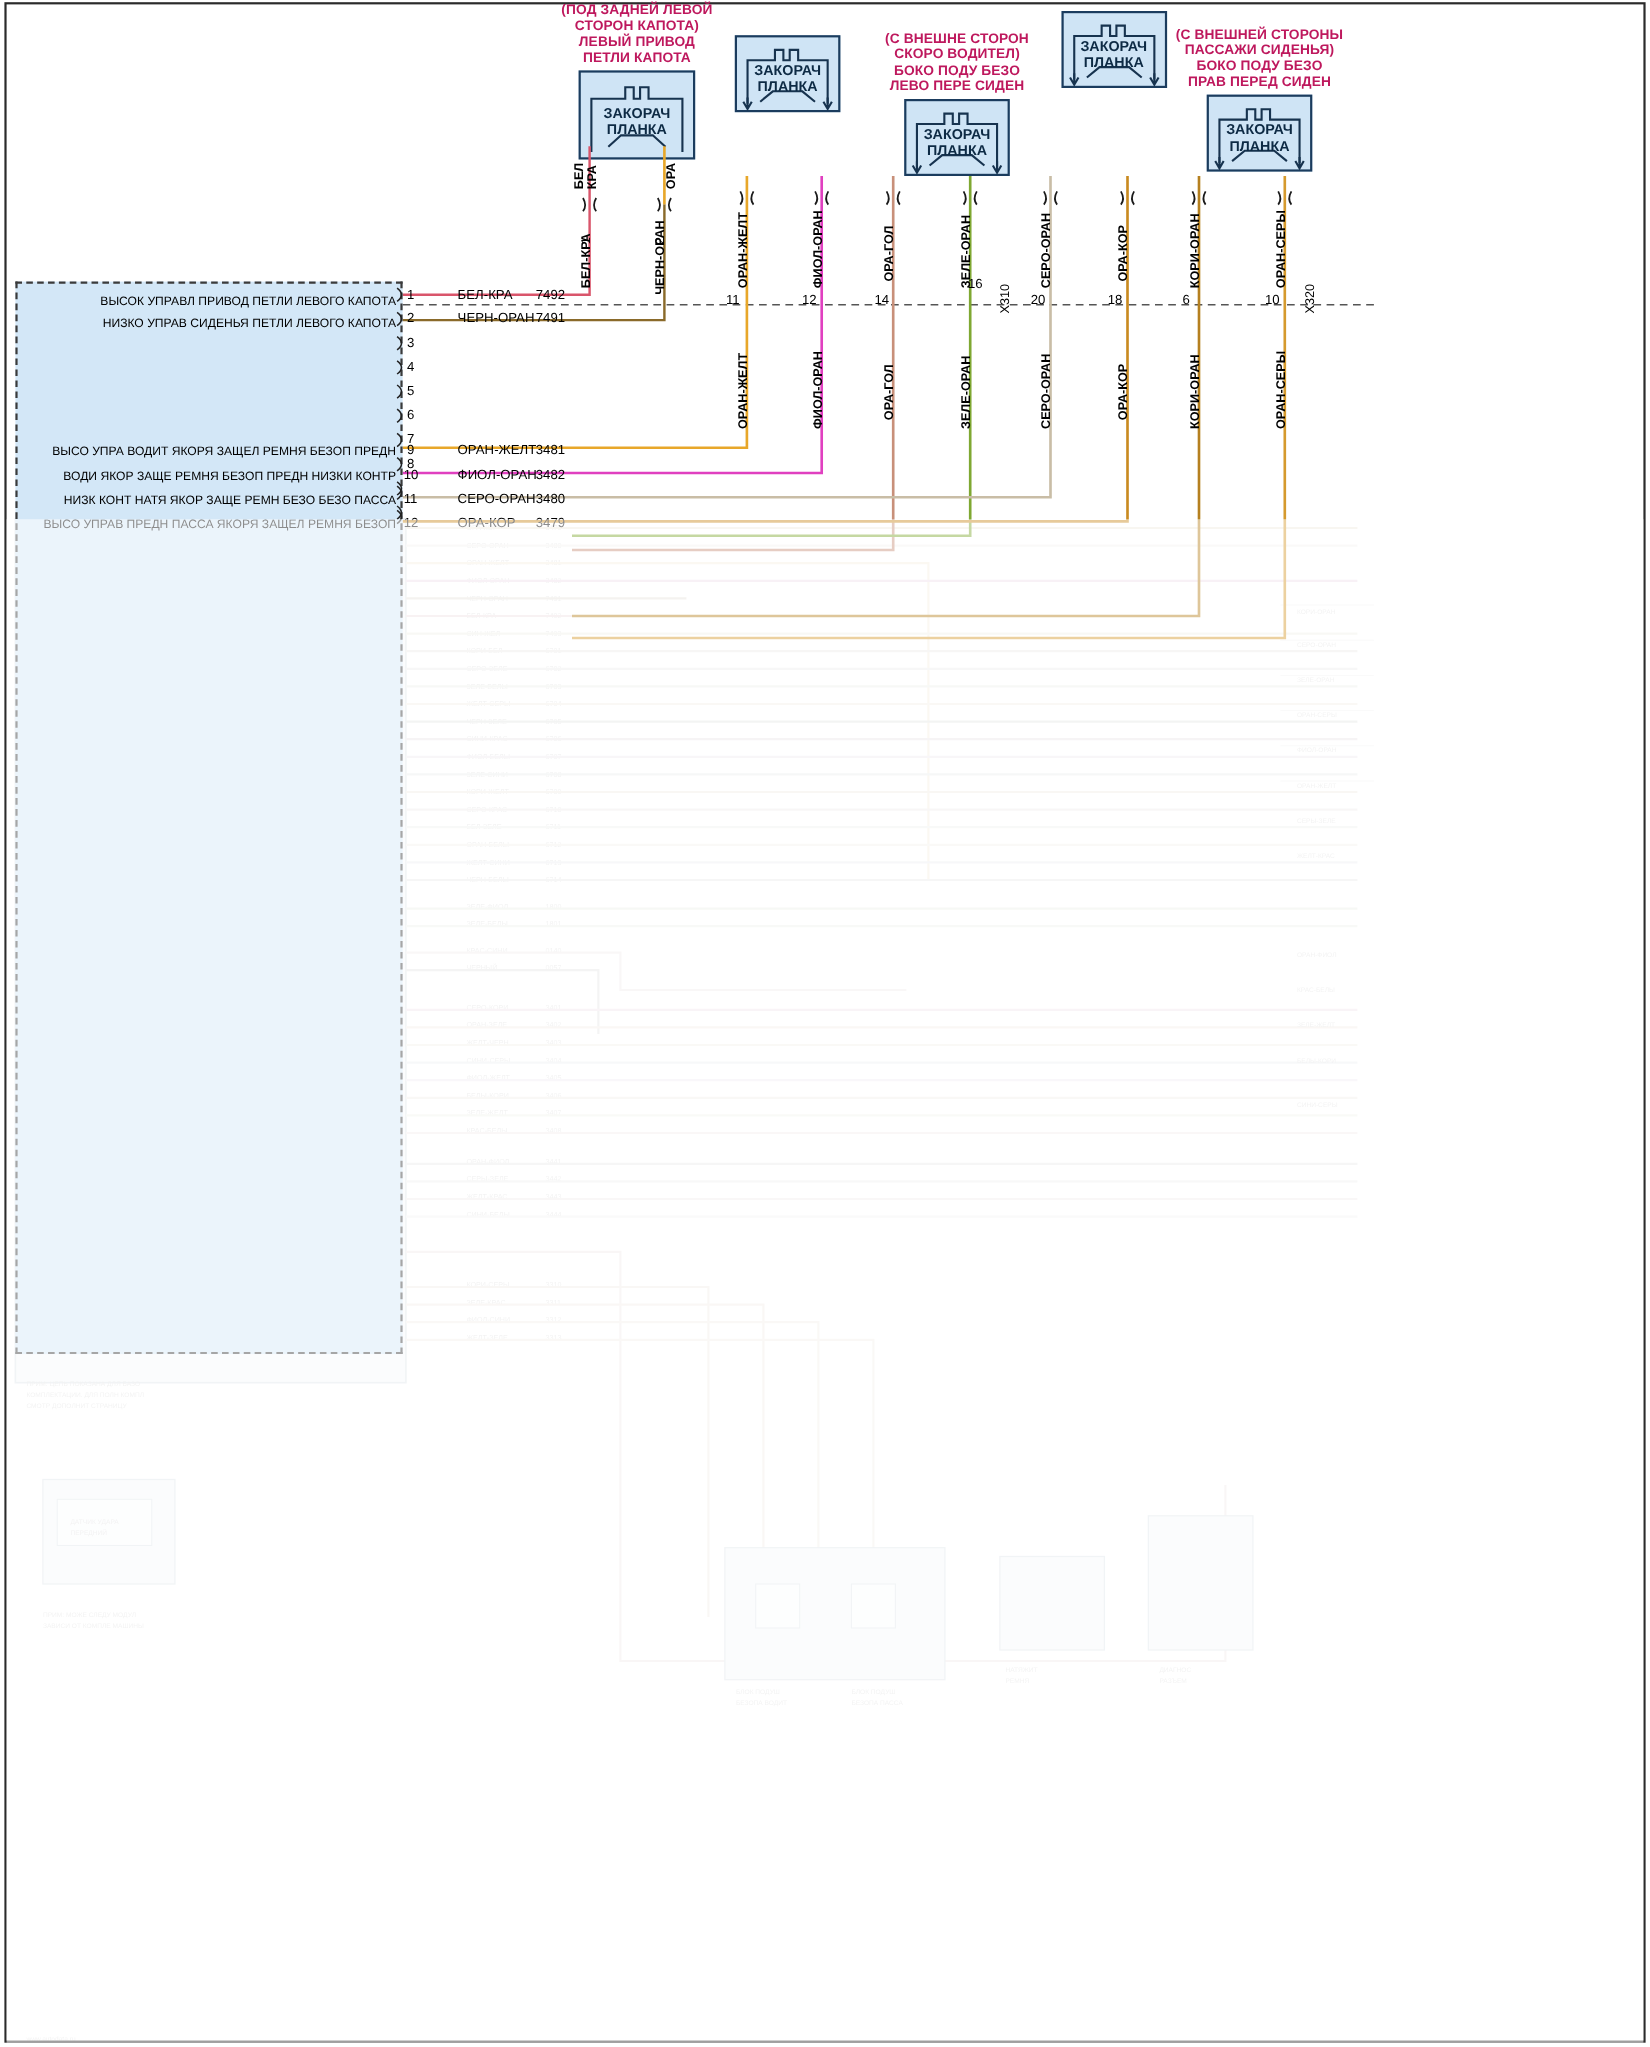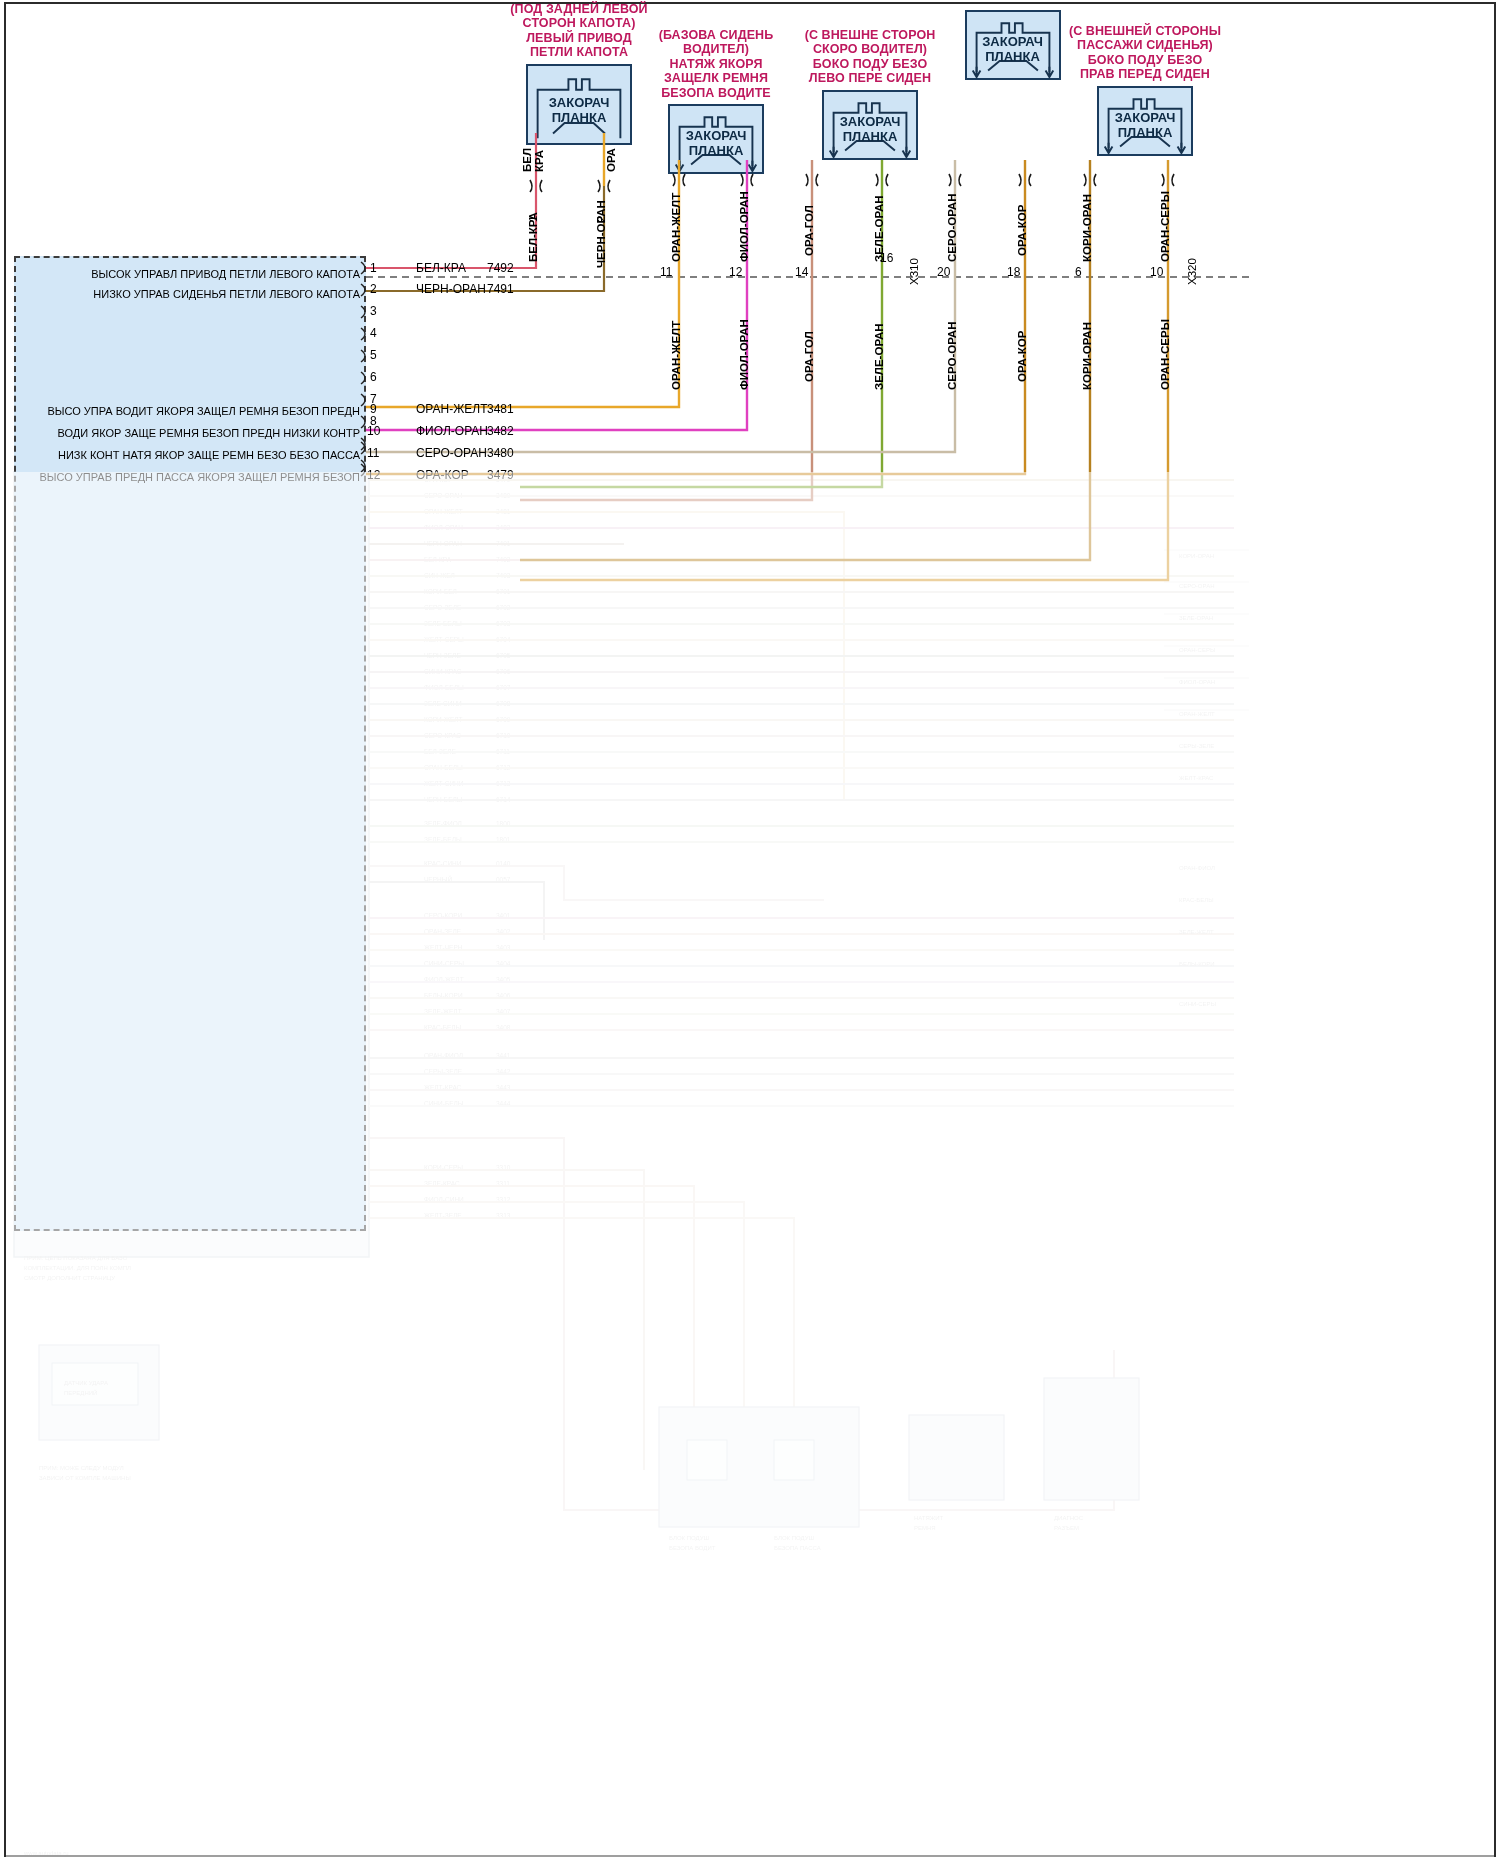--- a/index.html
+++ b/index.html
@@ -297,24 +297,20 @@
       <svg class="conn-svg" viewBox="0 0 106 81" preserveAspectRatio="none">
         <path d="M10 76 V25 H42 V14 H50 V25 H56 V14 H64 V25 H96 V76" fill="none" stroke="#17334f" stroke-width="2"></path>
         <path d="M26 71 L38 60 H68 L80 71" fill="none" stroke="#17334f" stroke-width="2"></path>
       </svg>
       <div class="conn-inner-label" style="top:29px;white-space:pre-line;">ЗАКОРАЧ
 ПЛАНКА</div>
     </div>
   </div>
 
   <div class="conn-group" style="left:636px;top:28px;width:160px;">
-    <div class="conn-caption">(БАЗОВА СИДЕНЬ ВОДИТЕЛ)
-НАТЯЖ ЯКОРЯ
-ЗАЩЕЛК РЕМНЯ
-БЕЗОПА ВОДИТЕ</div>
     <div class="conn-box" style="width:96px;height:70px;margin-top:4px;">
       <svg class="conn-svg" viewBox="0 0 96 70" preserveAspectRatio="none">
         <path d="M10 64 V22 H36 V12 H44 V22 H50 V12 H58 V22 H86 V64" fill="none" stroke="#17334f" stroke-width="2"></path>
         <path d="M22 62 L34 52 H62 L74 62" fill="none" stroke="#17334f" stroke-width="2"></path>
         <path d="M10 58 L10 68 M6 62 L10 69 L14 62" fill="none" stroke="#17334f" stroke-width="2"></path>
         <path d="M86 58 L86 68 M82 62 L86 69 L90 62" fill="none" stroke="#17334f" stroke-width="2"></path>
       </svg>
       <div class="conn-inner-label" style="top:22px;white-space:pre-line;">ЗАКОРАЧ
 ПЛАНКА</div>
     </div>

